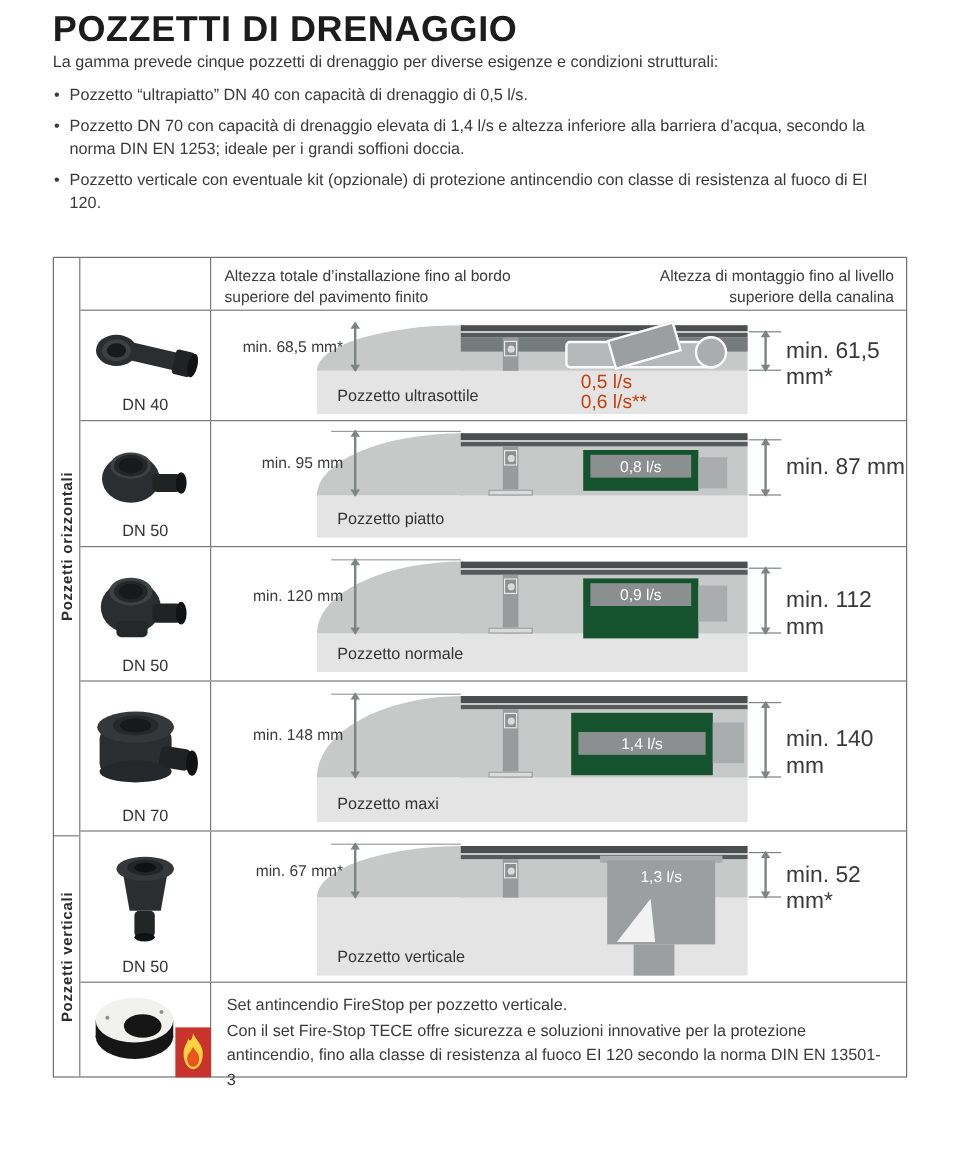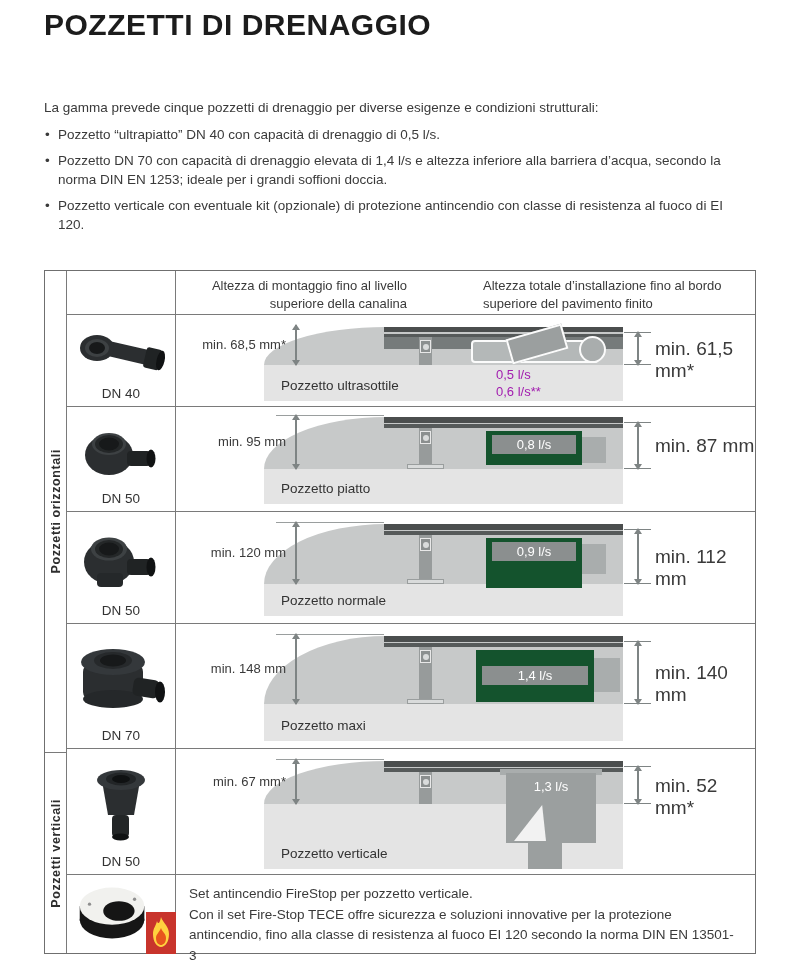--- a/index.html
+++ b/index.html
@@ -2,21 +2,21 @@
 <html><head>
 <meta charset="utf-8">
 <style>
   * { margin:0; padding:0; box-sizing:border-box; }
   html,body { width:800px; height:960px; background:#ffffff; overflow:hidden;
     font-family:"Liberation Sans", sans-serif; color:#3a3a3a; }
   .page { position:relative; width:800px; height:960px; padding:8px 42px 0 44px; }
 
   
   .title { font-size:30px; font-weight:800; letter-spacing:.5px; color:#1c1c1c; }
-  .intro { margin-top:56px; width:706px; font-size:13.5px; line-height:19px; }
+  .intro { width:706px; font-size:13.5px; line-height:19px; }
   .intro .lead { margin-bottom:8px; }
   .bullets .bullet { position:relative; padding-left:14px; margin-bottom:7px; }
   .bullets .bullet::before { content:"•"; position:absolute; left:1px; top:0; color:#3a3a3a; }
 
   
   .tbl { margin-top:36px; width:712px; border:1px solid #6f6f6f; display:flex; }
   .strip { width:22px; display:flex; flex-direction:column; border-right:1px solid #7a7a7a; }
   .strip .gcell { display:flex; align-items:center; justify-content:center; }
   .strip .gcell.g1 { height:482px; border-bottom:1px solid #7a7a7a; }
   .strip .gcell.g2 { flex:1; }
@@ -75,21 +75,21 @@
   .r3 .outlet { left:406px; width:24px; top:32px; height:30px; }
   .r4 .outlet { left:418px; width:26px; top:34px; height:34px; }
 
   
   .sump-flat { left:295px; width:128px; top:25px; height:23px; background:#b4b8b8;
     border:2px solid #fbfbfb; border-radius:4px; }
   .sump-diag { left:332px; width:58px; top:16px; height:26px; background:#9b9f9f;
     border:2px solid #fbfbfb; transform:rotate(-16deg); }
   .sump-pipe { left:403px; top:21px; width:27px; height:27px; border-radius:50%;
     background:#a9adad; border:2px solid #fbfbfb; }
-  .flow2 { left:320px; top:calc(var(--ground) + 2px); color:#a21caf; font-size:13px; line-height:16.5px; }
+  .flow2 { left:308px; top:calc(var(--ground) + 2px); color:#c2410c; font-size:16px; line-height:16.5px; }
 
   
   .lip    { left:324px; width:102px; top:20px; height:6px; background:#a9adad; }
   .sump-v { left:330px; width:90px; top:24px; height:70px; background:#9b9f9f; }
   .pipe-v { left:352px; width:34px; top:94px; height:26px; background:#9b9f9f; }
   .flap   { left:338px; top:56px; width:32px; height:36px; background:#f2f2f2;
     clip-path:polygon(0 100%, 88% 0, 100% 100%); }
 
   .dname { left:105px; top:calc(var(--slabBot) - 23px); font-weight:normal; font-size:13.5px; color:#333; }
 
@@ -139,22 +139,22 @@
       <div class="gcell g2">
         <span class="vlabel">Pozzetti verticali</span>
       </div>
     </div>
 
     <div class="main">
 
       <div class="row hdr">
         <div class="col2"></div>
         <div class="col3">
+          <div class="hdrtext left">Altezza totale d’installazione fino al bordo superiore del pavimento finito</div>
           <div class="hdrtext right">Altezza di montaggio fino al livello superiore della canalina</div>
-          <div class="hdrtext left">Altezza totale d’installazione fino al bordo superiore del pavimento finito</div>
         </div>
       </div>
 
       <div class="row r1">
         <div class="col2">
           <svg class="prodimg" width="100" height="52" viewBox="0 0 100 52">
             <g transform="rotate(13 50 26)">
               <rect x="24" y="16" width="58" height="15" rx="6" fill="#2b2e30"></rect>
               <rect x="74" y="13" width="16" height="21" rx="3" fill="#202324"></rect>
               <ellipse cx="90" cy="23.5" rx="4" ry="10" fill="#101213"></ellipse>

